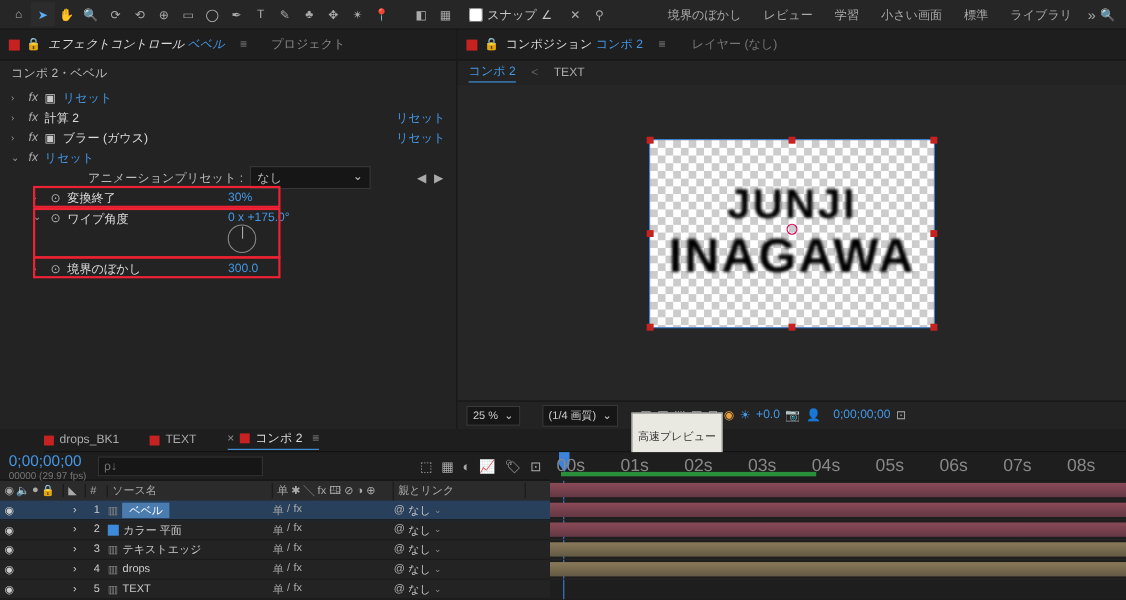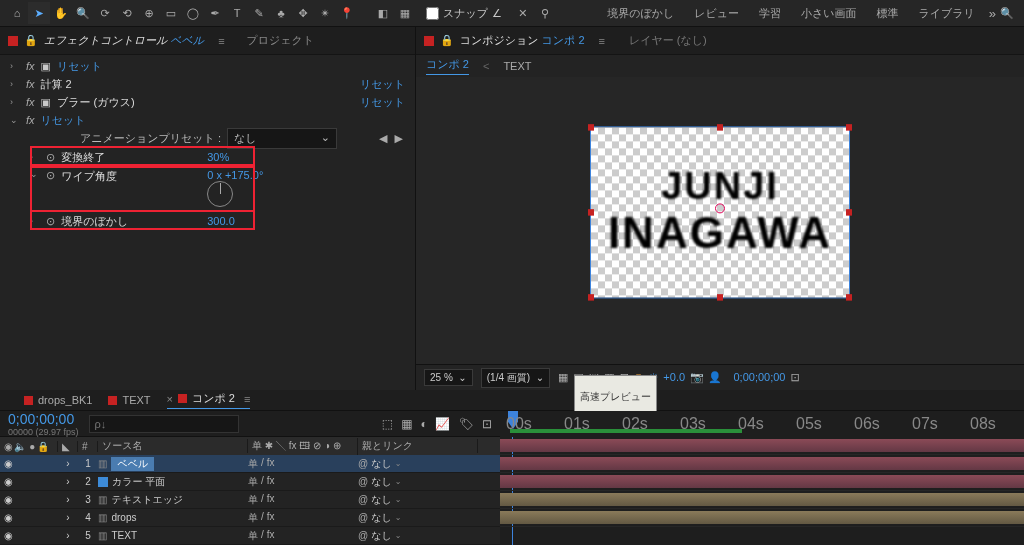--- a/index.html
+++ b/index.html
@@ -67,29 +67,29 @@
   .bbox .h-tl{top:-3px;left:-3px;} .bbox .h-tr{top:-3px;right:-3px;} .bbox .h-bl{bottom:-3px;left:-3px;} .bbox .h-br{bottom:-3px;right:-3px;}
   .bbox .h-tm{top:-3px;left:50%;margin-left:-3px;} .bbox .h-bm{bottom:-3px;left:50%;margin-left:-3px;}
   .bbox .h-ml{top:50%;left:-3px;margin-top:-3px;} .bbox .h-mr{top:50%;right:-3px;margin-top:-3px;}
   .checker { width: 258px; height: 170px; background: repeating-conic-gradient(#ccc 0 25%, #fff 0 50%) 0 0/14px 14px; display:flex; flex-direction:column; align-items:center; justify-content:center;}
   .checker .txt { font-family: Impact, "Arial Black", sans-serif; font-weight: 900; letter-spacing: 2px; color:#000; filter: blur(1.3px) contrast(110%);}
   .checker .line1 { font-size: 38px; }
   .checker .line2 { font-size: 44px; }
   .anchor { position:absolute; left:50%; top:48%; width:10px; height:10px; border:1px solid #d05; border-radius:50%; transform:translate(-50%,-50%);}
   .fastprev { position:absolute; left: 574px; top:375px; background:#e9e9e2; color:#333; font-size:10px; padding:14px 5px; border:1px solid #888;}
   
-  .viewer-bar { height: 26px; background:#232323; display:flex; align-items:center; padding: 0 8px; gap:8px; border-top:1px solid #111;}
+  .viewer-bar { height: 26px; background:#232323; display:flex; align-items:center; padding: 0 8px; gap:20px; border-top:1px solid #111;}
   .viewer-bar .sel { background:#161616; color:#ccc; padding:2px 5px; border:1px solid #3a3a3a; font-size:10px;}
   .viewer-bar .icons { display:flex; gap:5px; color:#aaa; font-size:11px;}
   .viewer-bar .icons span { cursor:pointer; }
   .viewer-bar .blue { color:#4498e6; }
   .viewer-bar .tc { color:#4498e6; margin-left: 6px;}
   
   .lower { height: 155px; background:#1e1e1e; display:flex; flex-direction:column;}
-  .tl-tabs { height: 24px; display:flex; align-items:center; padding:0 24px; gap:16px; border-bottom:1px solid #111;}
+  .tl-tabs { height: 24px; display:flex; align-items:center; padding:0 0; gap:28px; border-bottom:1px solid #111;margin-left:40px;}
   .tl-tabs .tab { display:flex; align-items:center; gap:5px; color:#aaa;}
   .tl-tabs .tab .red-sq{ width:9px; height:9px; background:#c62222;}
   .tl-tabs .tab.active { color:#ddd; border-bottom: 1px solid #4498e6; padding-bottom:2px;}
   .tl-tabs .tab .menu { color:#888; margin-left:4px;}
   .tl-head { height: 26px; display:flex; align-items:center; border-bottom:1px solid #111;}
   .tl-head-left { width: 500px; display:flex; align-items:center; padding:0 8px; gap:10px;}
   .timecode { color:#4498e6; font-size:14px; }
   .timecode-sub { color:#777; font-size:9px;}
   .search { background:#161616; border:1px solid #333; color:#aaa; font-size:11px; padding:2px 5px; width:150px;}
   .tl-head-icons { margin-left:auto; display:flex; gap:8px; color:#aaa; font-size:12px;}
@@ -173,20 +173,21 @@
     <div class="panel-tabbar">
       <span class="red-sq"></span>
       <span class="lock">🔒</span>
       <span class="tab-active">
         <span>エフェクトコントロール</span>
         <span class="tab-link">ベベル</span>
       </span>
       <span class="menu">≡</span>
       <span class="tab-dim">プロジェクト</span>
     </div>
+    <div class="breadcrumb">コンポ 2・ベベル</div>
     <div class="fx-list" style="position:relative;">
       <div class="fx-row">
           <span class="tw">›</span>
           <span class="fxlabel">fx</span>
           <span>▣</span>
           <span class="reset">リセット</span>
         </div>
       <div class="fx-row">
           <span class="tw">›</span>
           <span class="fxlabel">fx</span>

